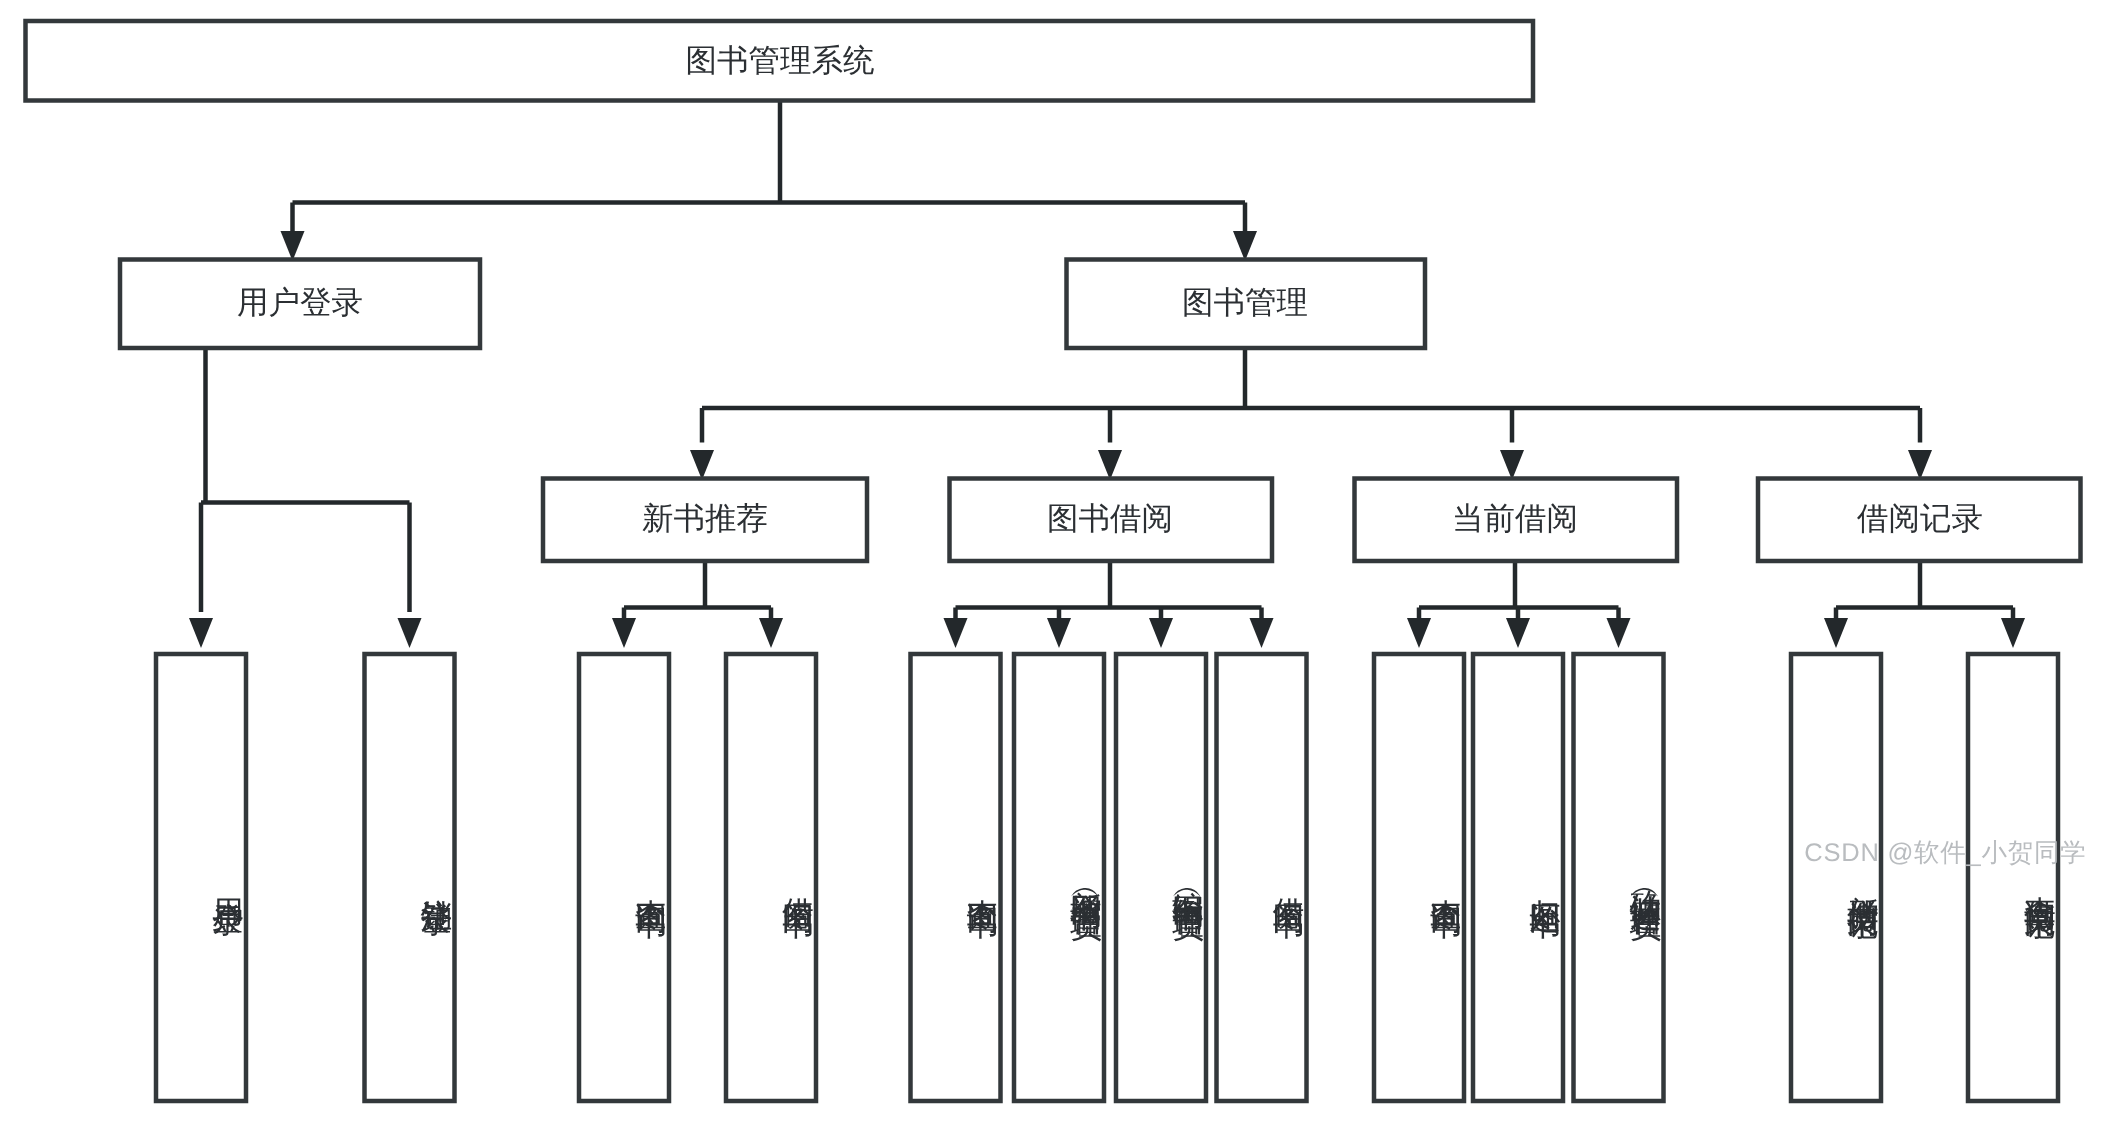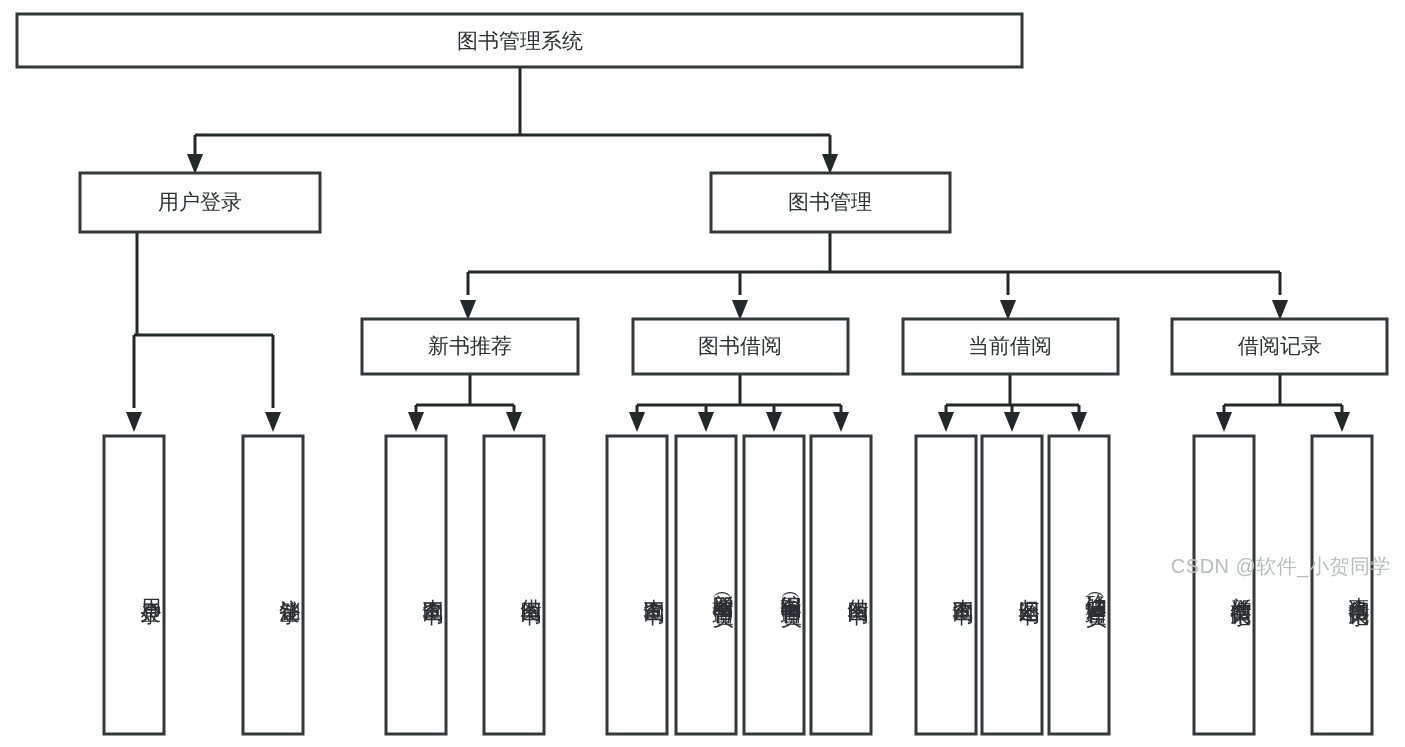--- a/index.html
+++ b/index.html
@@ -62,21 +62,21 @@
     letter-spacing: 2px;
     color: #2b2f33;
     white-space: nowrap;
     pointer-events: none;
   }
   .watermark {
     position: absolute;
     right: 14px;
     bottom: 8px;
     font-family: "Liberation Sans", "DejaVu Sans", sans-serif;
-    font-size: 20px;
+    font-size: 17px;
     color: #b9bcbf;
     letter-spacing: 0.5px;
     white-space: nowrap;
   }
 </style>
 </head>
 <body>
 
 <div id="diagram-root">
 

